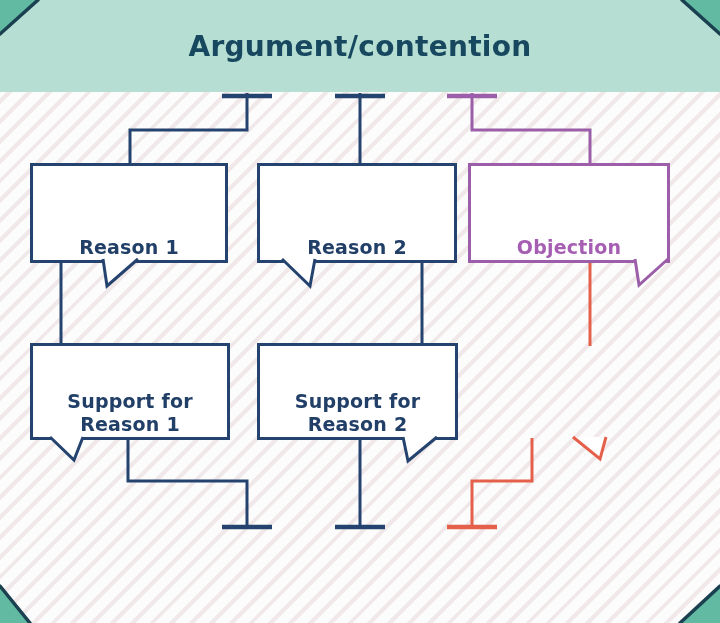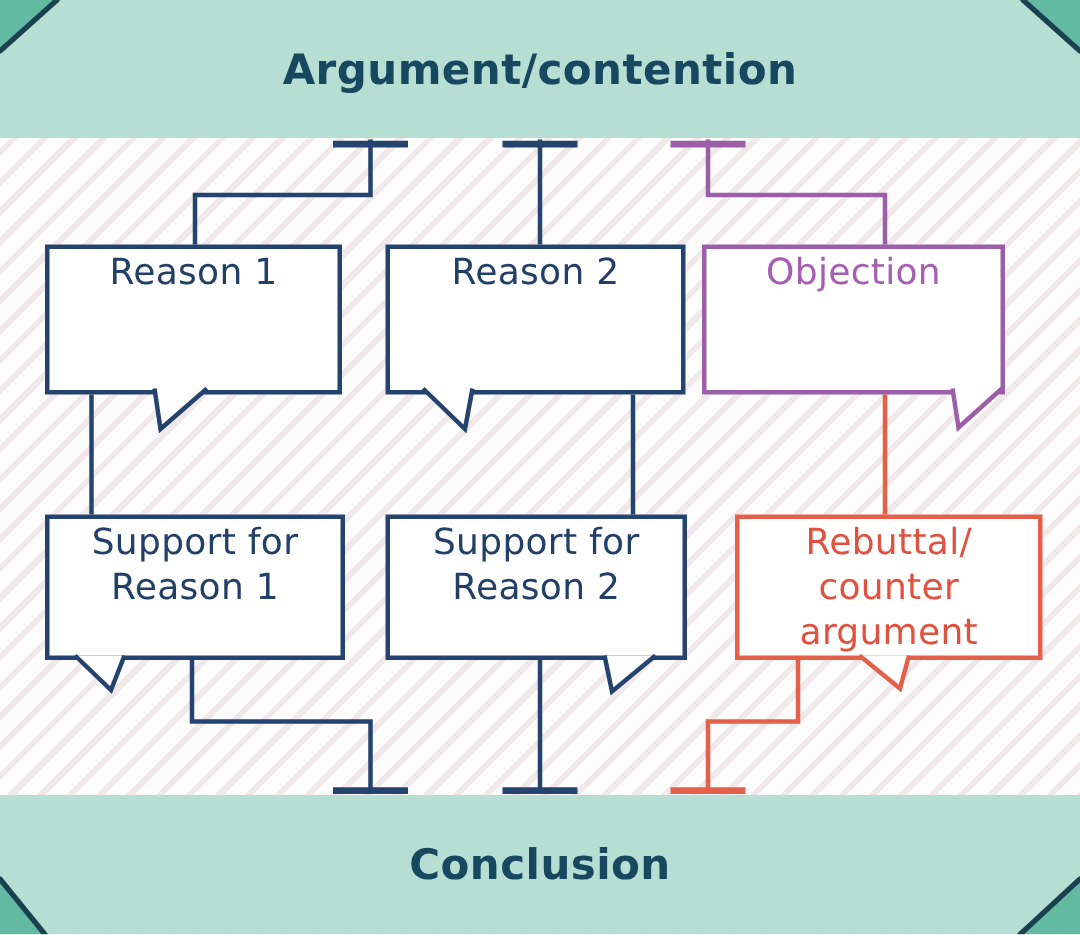--- a/index.html
+++ b/index.html
@@ -19,22 +19,22 @@
   svg.corners{z-index:5;}
   
   .ln{fill:none;stroke-width:3;stroke-linejoin:miter;stroke-linecap:butt;}
   .ln-navy{stroke:var(--navy);}
   .ln-purple{stroke:var(--purple);}
   .ln-orange{stroke:var(--orange);}
   .foot{fill:none;stroke-width:4.5;stroke-linecap:butt;}
   
   .box{
     position:absolute;z-index:2;background:#fff;border:3px solid;
-    display:flex;align-items:flex-start;justify-content:center;
-    text-align:center;font-weight:normal;font-size:24px;line-height:1.25;
+    display:flex;align-items:flex-end;justify-content:center;
+    text-align:center;font-weight:bold;font-size:19px;line-height:1.25;
     white-space:pre-line;box-sizing:border-box;letter-spacing:.2px;
   }
   .box.navy{border-color:var(--navy);color:var(--navy-text);}
   .box.purple{border-color:var(--purple);color:var(--purple-text);}
   .box.orange{border-color:var(--orange);color:var(--orange-text);}
   .tail{stroke-width:3;fill:#fff;stroke-linejoin:miter;}
   .tail.navy{stroke:var(--navy);}
   .tail.purple{stroke:var(--purple);}
   .tail.orange{stroke:var(--orange);}
   
@@ -88,39 +88,32 @@
     <span>Objection</span>
   </div>
   <div class="box navy" style="left:30px;top:343px;width:200px;height:97px">
     <span>Support for
 Reason 1</span>
   </div>
   <div class="box navy" style="left:257px;top:343px;width:201px;height:97px">
     <span>Support for
 Reason 2</span>
   </div>
-  <div class="box orange" style="left:490px;top:343px;width:205px;height:97px">
-    <span>Rebuttal/
-counter argument</span>
-  </div>
 
   <svg class="layer tails" width="720" height="623">
     <path class="tail navy" d="M103,259 L107,286 L138,259"></path>
     <path class="tail navy" d="M282,259 L310,286 L315,259"></path>
     <path class="tail purple" d="M635,259 L639,285 L668,259"></path>
     <path class="tail navy" d="M50,437 L74,460 L83,437"></path>
     <path class="tail navy" d="M403,437 L408,461 L437,437"></path>
     <path class="tail orange" d="M573,437 L600,459 L606,437"></path>
   </svg>
 
   <div class="banner top">
     <div class="banner-title">Argument/contention</div>
-  </div>
-  <div class="banner bottom">
-    <div class="banner-title">Conclusion</div>
   </div>
 
   <svg class="layer corners" width="720" height="623">
     <polygon class="corner-fill" points="0,0 38,0 0,34"></polygon>
     <path class="corner-edge" d="M38,0 L0,34"></path>
     <polygon class="corner-fill" points="682,0 720,0 720,34"></polygon>
     <path class="corner-edge" d="M682,0 L720,34"></path>
     <polygon class="corner-fill" points="0,586 30,623 0,623"></polygon>
     <path class="corner-edge" d="M0,586 L30,623"></path>
     <polygon class="corner-fill" points="720,586 680,623 720,623"></polygon>

